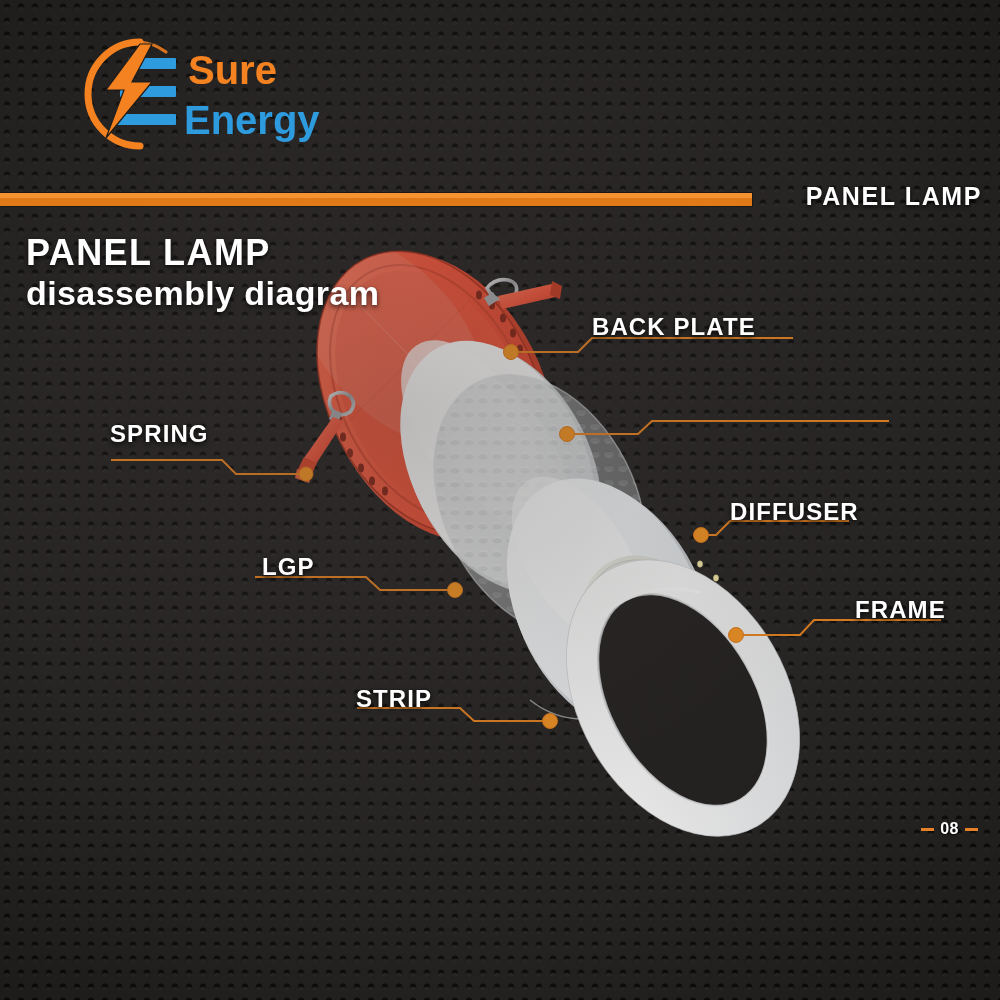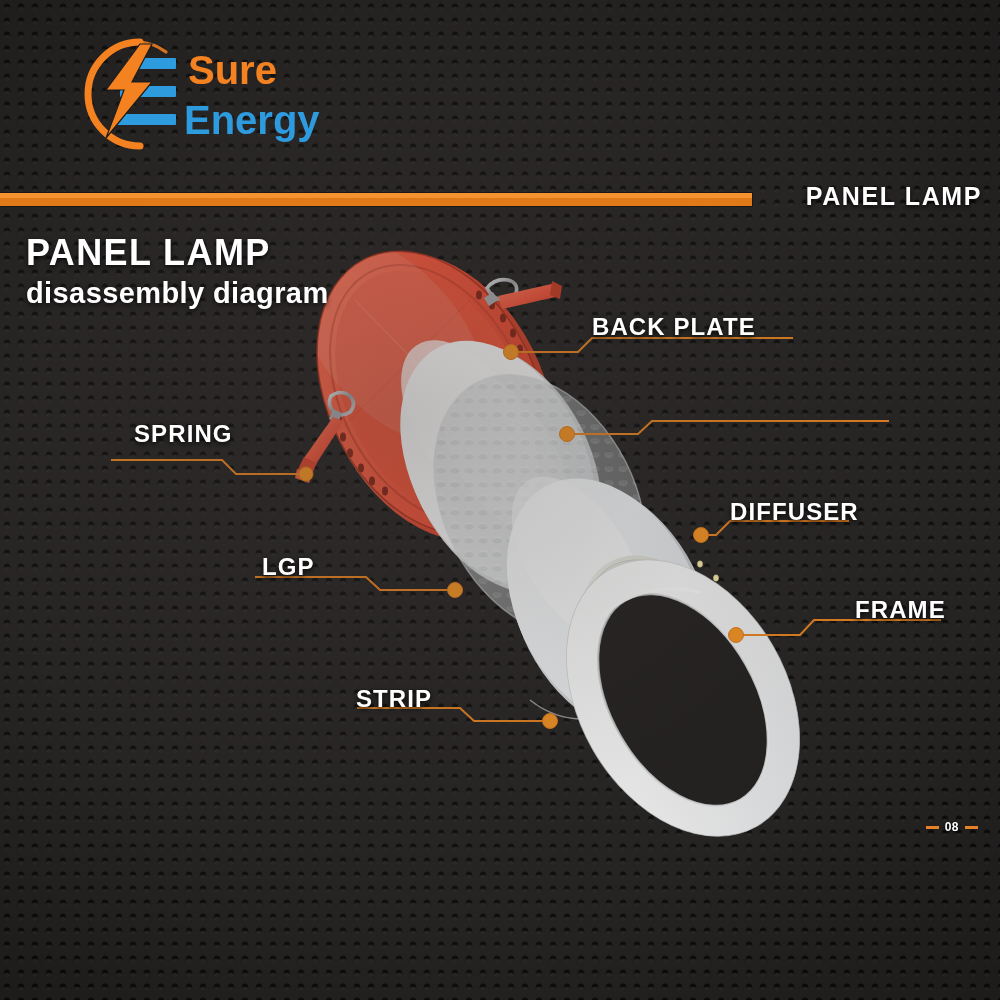--- a/index.html
+++ b/index.html
@@ -53,21 +53,21 @@
   }
 
   
   #title-block { position:absolute; left:26px; top:233px; }
   #title-main {
     color:#ffffff; font-size:36px; font-weight:bold;
     letter-spacing:1.4px; line-height:40px;
     text-shadow:0 2px 5px rgba(0,0,0,0.75);
   }
   #title-sub {
-    color:#ffffff; font-size:29px; font-weight:bold;
+    color:#ffffff; font-size:34px; font-weight:bold;
     letter-spacing:0.4px; line-height:36px; margin-top:2px;
     text-shadow:0 2px 5px rgba(0,0,0,0.75);
   }
 
   
   #diagram { position:absolute; left:0; top:0; width:1000px; height:1000px; }
 
   
   .callout {
     position:absolute;
@@ -77,21 +77,21 @@
     font-size:24px;
   }
 
   
   #page-number {
     position:absolute; right:22px; top:820px;
     display:flex; align-items:center; gap:6px;
   }
   #page-number .dash { width:13px; height:3px; background:#e58128; display:block; }
   #page-number .num {
-    color:#ffffff; font-size:12px; font-weight:bold; letter-spacing:0.5px;
+    color:#ffffff; font-size:16px; font-weight:bold; letter-spacing:0.5px;
     text-shadow:0 1px 3px rgba(0,0,0,0.9);
   }
 </style>
 </head>
 <body>
 
 <div id="page">
 
   <div id="bg-texture"></div>
 
@@ -322,21 +322,21 @@
   <div id="header-title">PANEL LAMP</div>
 
   <div id="title-block">
     <div id="title-main">PANEL LAMP</div>
     <div id="title-sub">disassembly diagram</div>
   </div>
 
   <div class="callout" style="left:592px; top:313px;">BACK PLATE</div>
   <div class="callout" style="left:730px; top:498px;">DIFFUSER</div>
   <div class="callout" style="left:855px; top:596px;">FRAME</div>
-  <div class="callout" style="left:110px; top:420px;margin-left:24px;">SPRING</div>
+  <div class="callout" style="left:110px; top:420px;">SPRING</div>
   <div class="callout" style="left:262px; top:553px;">LGP</div>
   <div class="callout" style="left:356px; top:685px;">STRIP</div>
 
   <div id="page-number">
     <span class="dash"></span>
     <span class="num">08</span>
     <span class="dash"></span>
   </div>
 
 </div>

